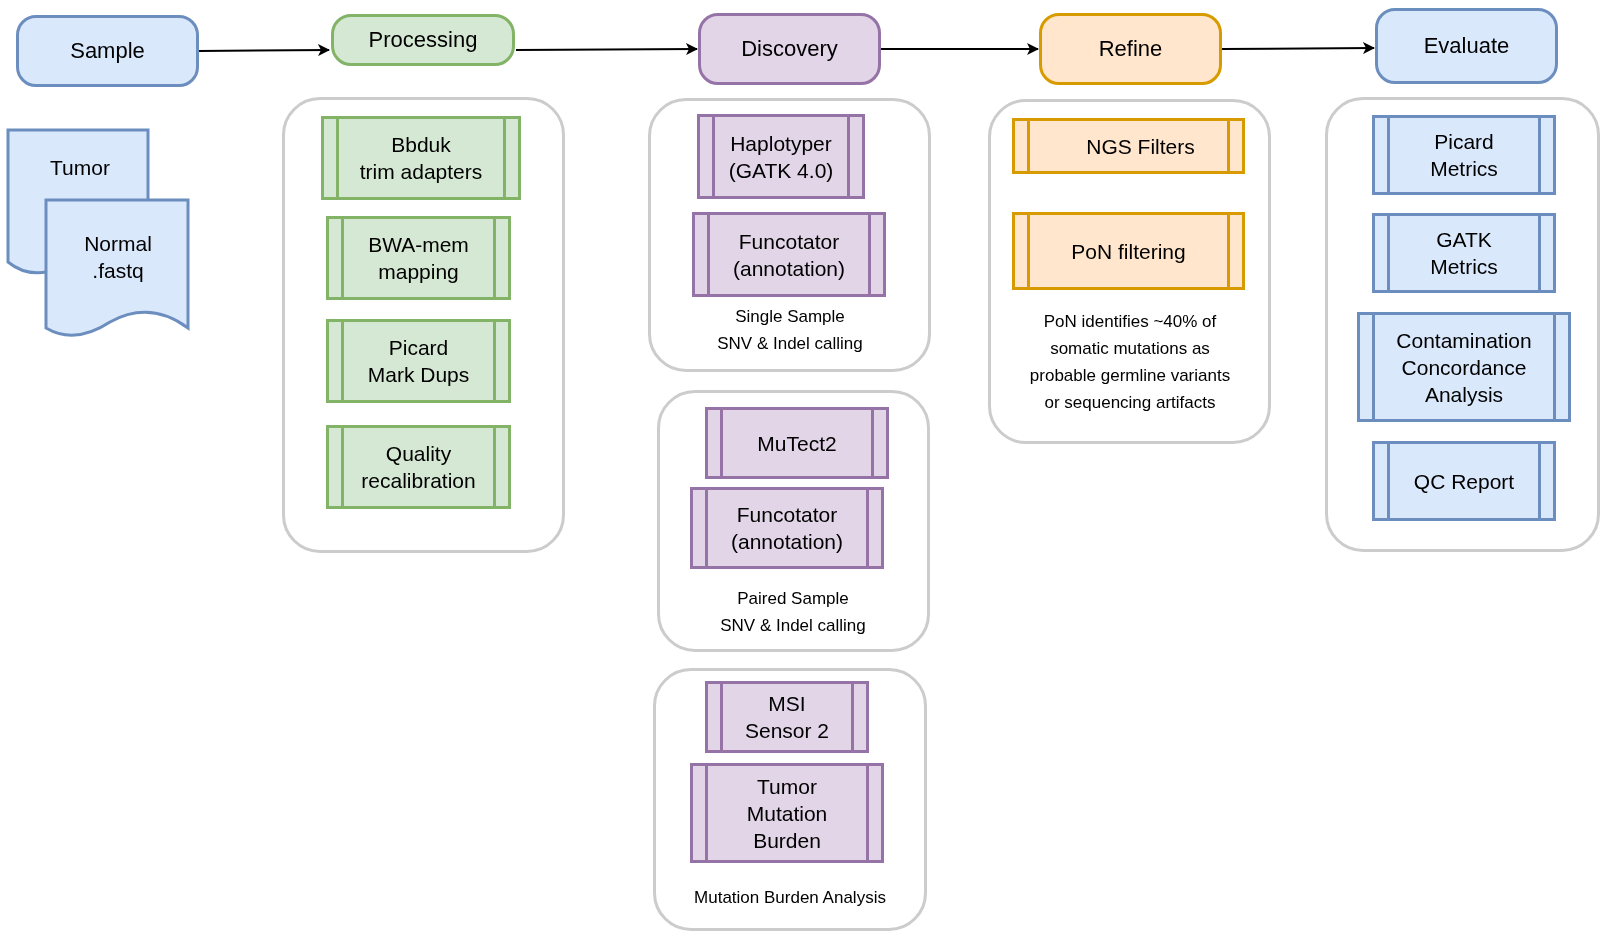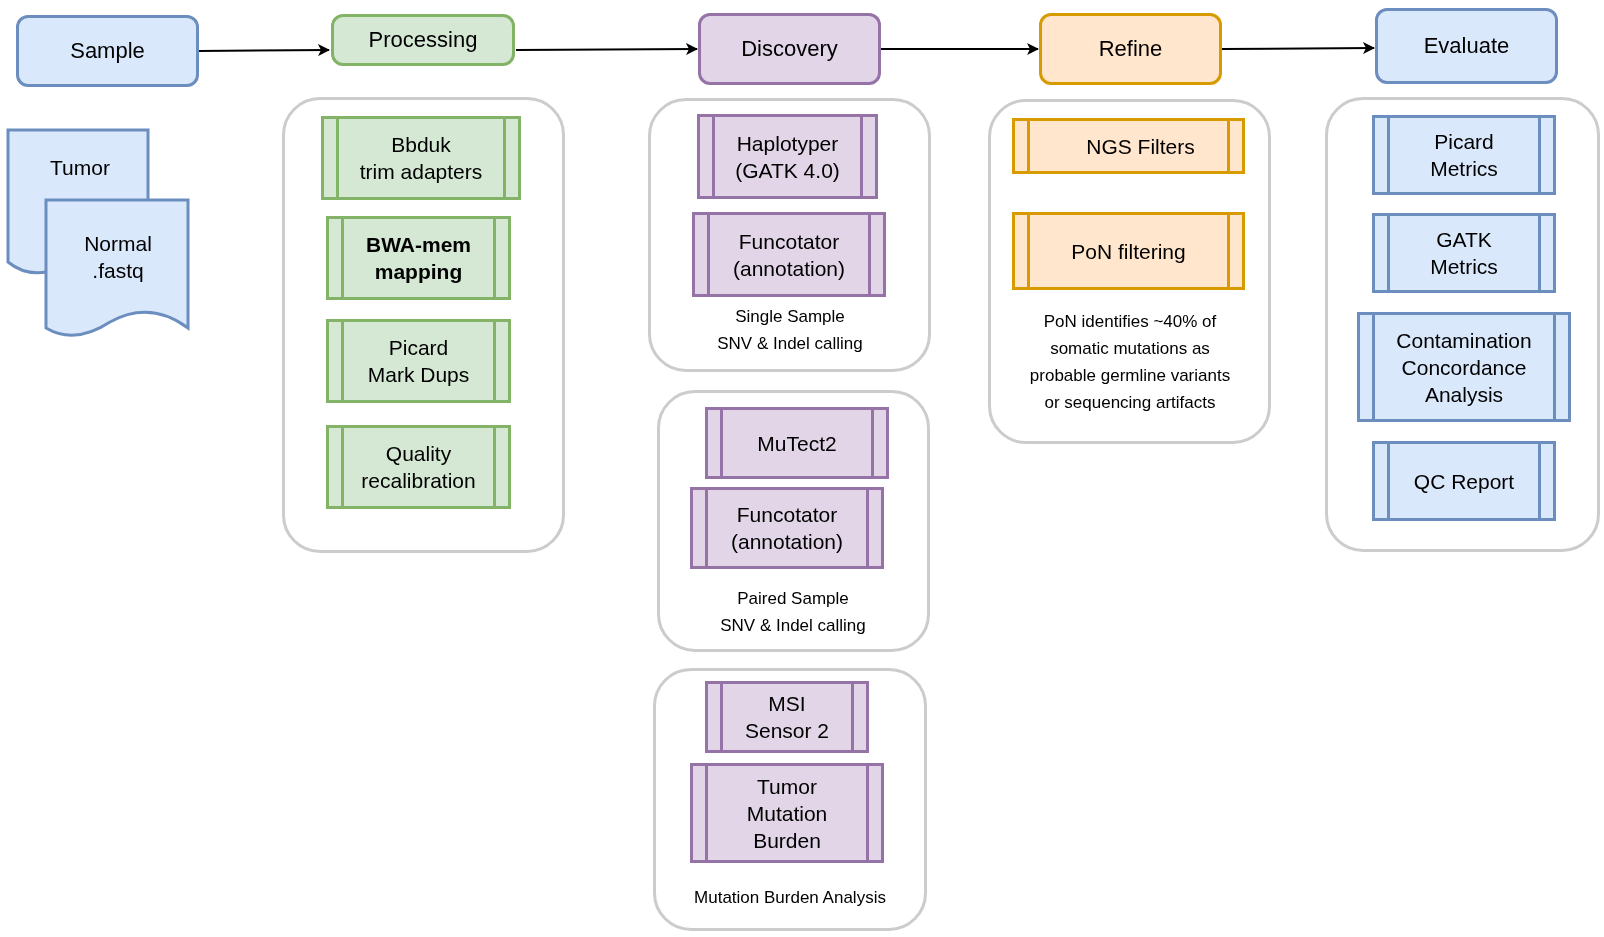--- a/index.html
+++ b/index.html
@@ -1,19 +1,19 @@
 <!DOCTYPE html>
 <html><head>
 <meta charset="utf-8">
 <style>
   html, body { margin: 0; padding: 0; background: #ffffff; }
   body { width: 1604px; height: 937px; position: relative; overflow: hidden;
          font-family: "Liberation Sans", sans-serif; color: #000; }
   .abs { position: absolute; box-sizing: border-box; }
-  .stage { border-width: 3px; border-style: solid; border-radius: 12px;
+  .stage { border-width: 3px; border-style: solid; border-radius: 20px;
            display: flex; align-items: center; justify-content: center;
            font-size: 22px; }
   .group { border: 3px solid #cccccc; border-radius: 38px; background: #fff; }
   .proc { border-width: 3px; border-style: solid; display: flex; align-items: center;
           justify-content: center; text-align: center; font-size: 21px; line-height: 27px;
           white-space: pre-line; }
   .proc .bar-l, .proc .bar-r { position: absolute; top: 0; bottom: 0; width: 0;
           border-left-width: 3px; border-left-style: solid; }
   .proc .bar-l { left: 12px; }
   .proc .bar-r { right: 12px; }
@@ -63,29 +63,29 @@
 <div class="abs stage orange" style="left:1039px; top:13px; width:183px; height:72px;">
     <span>Refine</span>
   </div>
 <div class="abs stage blue" style="left:1375px; top:8px; width:183px; height:76px;">
     <span>Evaluate</span>
   </div>
 
 <div class="abs group" style="left:282px; top:97px; width:283px; height:456px;"></div>
 <div class="abs proc green" style="left:321px; top:116px; width:200px; height:84px;"><span class="bar-l"></span><span>Bbduk
 trim adapters</span><span class="bar-r"></span></div>
-<div class="abs proc green" style="left:326px; top:216px; width:185px; height:84px;font-weight:bold;"><span class="bar-l"></span><span>BWA-mem
+<div class="abs proc green" style="left:326px; top:216px; width:185px; height:84px;"><span class="bar-l"></span><span>BWA-mem
 mapping</span><span class="bar-r"></span></div>
 <div class="abs proc green" style="left:326px; top:319px; width:185px; height:84px;"><span class="bar-l"></span><span>Picard
 Mark Dups</span><span class="bar-r"></span></div>
 <div class="abs proc green" style="left:326px; top:425px; width:185px; height:84px;"><span class="bar-l"></span><span>Quality
 recalibration</span><span class="bar-r"></span></div>
 
 <div class="abs group" style="left:648px; top:98px; width:283px; height:274px;"></div>
-<div class="abs proc purple" style="left:697px; top:114px; width:181px; height:85px;"><span class="bar-l"></span><span>Haplotyper
+<div class="abs proc purple" style="left:697px; top:114px; width:168px; height:85px;"><span class="bar-l"></span><span>Haplotyper
 (GATK 4.0)</span><span class="bar-r"></span></div>
 <div class="abs proc purple" style="left:692px; top:212px; width:194px; height:85px;"><span class="bar-l"></span><span>Funcotator
 (annotation)</span><span class="bar-r"></span></div>
 <div class="abs caption" style="left:660px; top:303px; width:260px;">Single Sample
 SNV &amp; Indel calling</div>
 
 <div class="abs group" style="left:657px; top:390px; width:273px; height:262px;"></div>
 <div class="abs proc purple" style="left:705px; top:407px; width:184px; height:72px;"><span class="bar-l"></span><span>MuTect2</span><span class="bar-r"></span></div>
 <div class="abs proc purple" style="left:690px; top:487px; width:194px; height:82px;"><span class="bar-l"></span><span>Funcotator
 (annotation)</span><span class="bar-r"></span></div>

